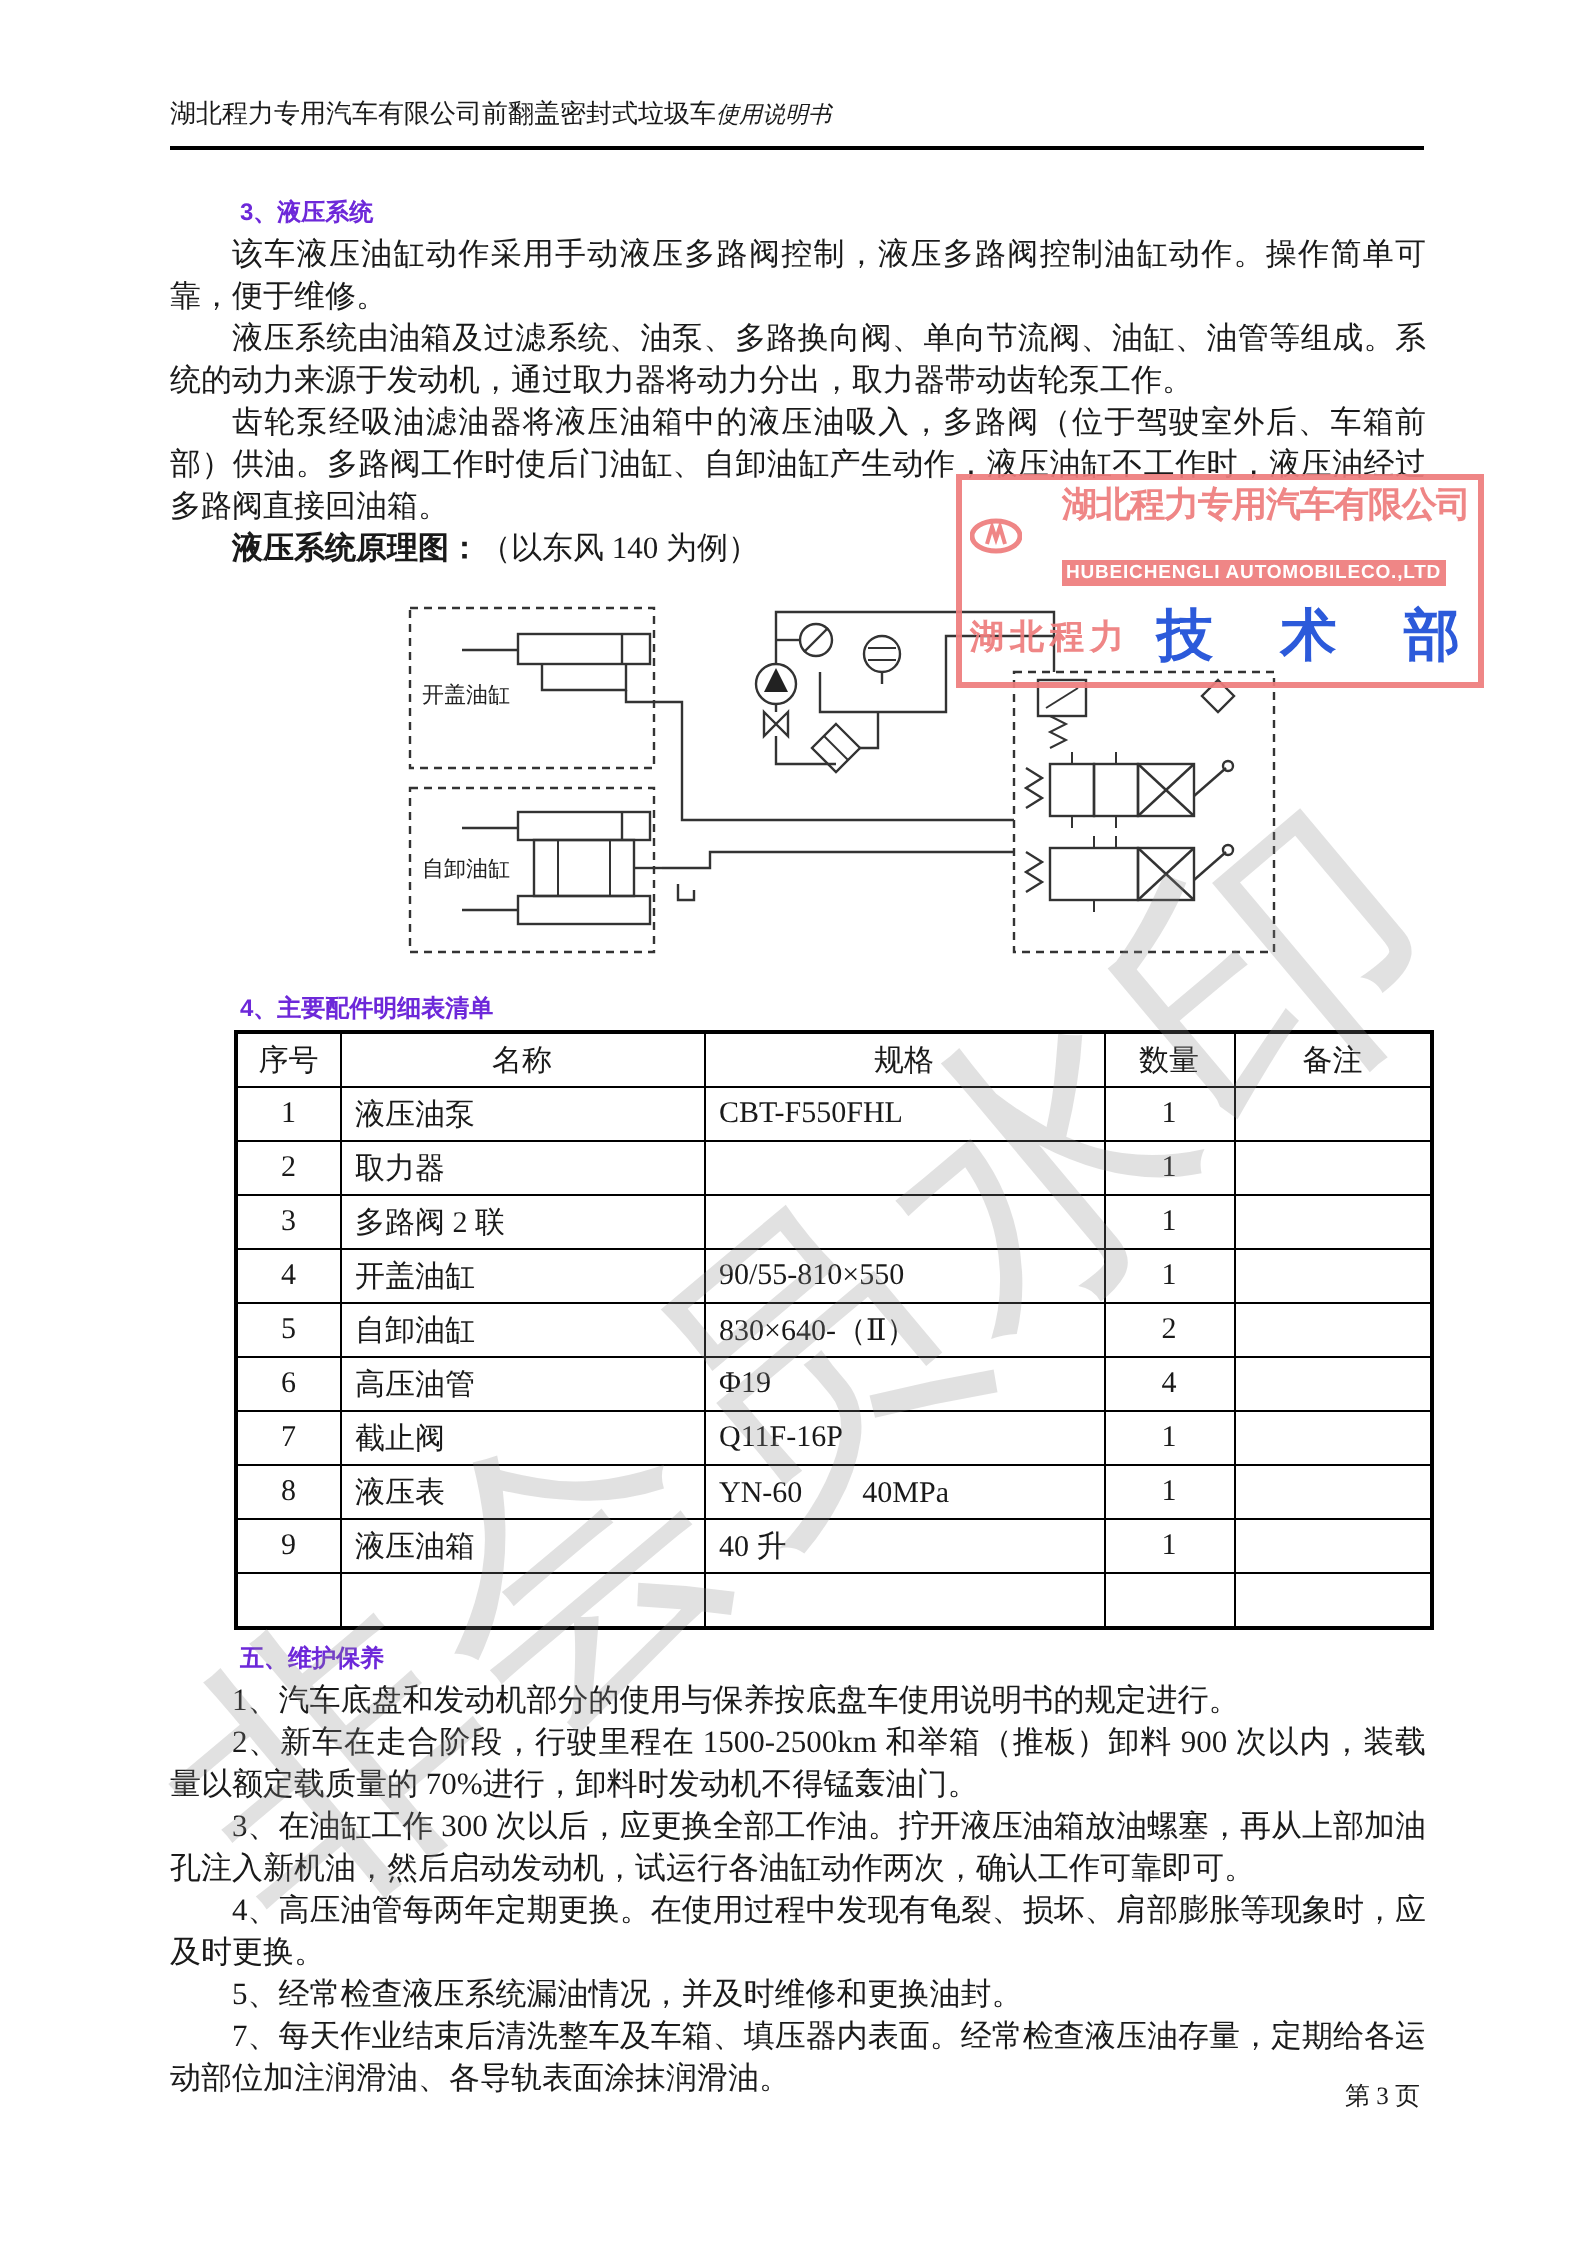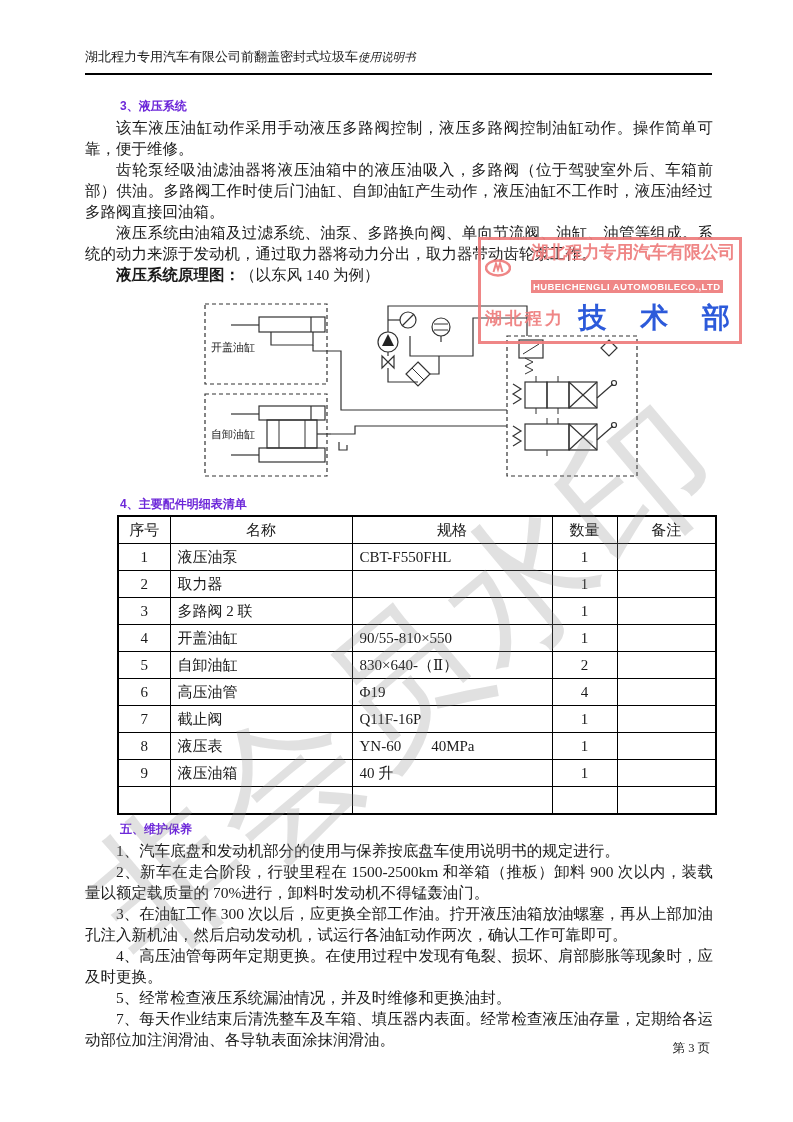--- a/index.html
+++ b/index.html
@@ -63,22 +63,22 @@
 <div class="page">
 
   <div class="header">
     <span>湖北程力专用汽车有限公司前翻盖密封式垃圾车</span><span class="sub">使用说明书</span>
   </div>
 
   <div class="main">
 
     <div class="sec-heading">3、液压系统</div>
     <p class="body">该车液压油缸动作采用手动液压多路阀控制，液压多路阀控制油缸动作。操作简单可靠，便于维修。</p>
+    <p class="body">液压系统由油箱及过滤系统、油泵、多路换向阀、单向节流阀、油缸、油管等组成。系统的动力来源于发动机，通过取力器将动力分出，取力器带动齿轮泵工作。</p>
     <p class="body">齿轮泵经吸油滤油器将液压油箱中的液压油吸入，多路阀（位于驾驶室外后、车箱前部）供油。多路阀工作时使后门油缸、自卸油缸产生动作，液压油缸不工作时，液压油经过多路阀直接回油箱。</p>
-    <p class="body">液压系统由油箱及过滤系统、油泵、多路换向阀、单向节流阀、油缸、油管等组成。系统的动力来源于发动机，通过取力器将动力分出，取力器带动齿轮泵工作。</p>
     <p class="fig-caption"><span class="cap-bold">液压系统原理图：</span><span>（以东风 140 为例）</span></p>
 
     <div class="diagram-wrap">
       <svg width="452" height="198" viewBox="0 0 452 198">
 
         <g>
           <rect class="dashed" x="10" y="14" width="122" height="80"></rect>
           <text class="dlabel" x="16" y="61">开盖油缸</text>
           <line class="dline" x1="36" y1="35" x2="64" y2="35"></line>
           <rect class="dline" x="64" y="27" width="66" height="15"></rect>

